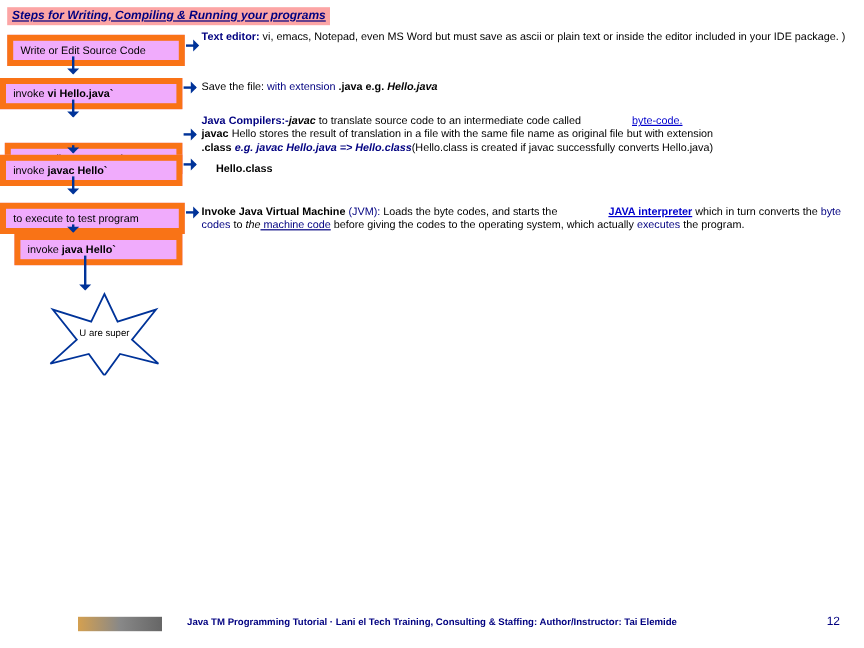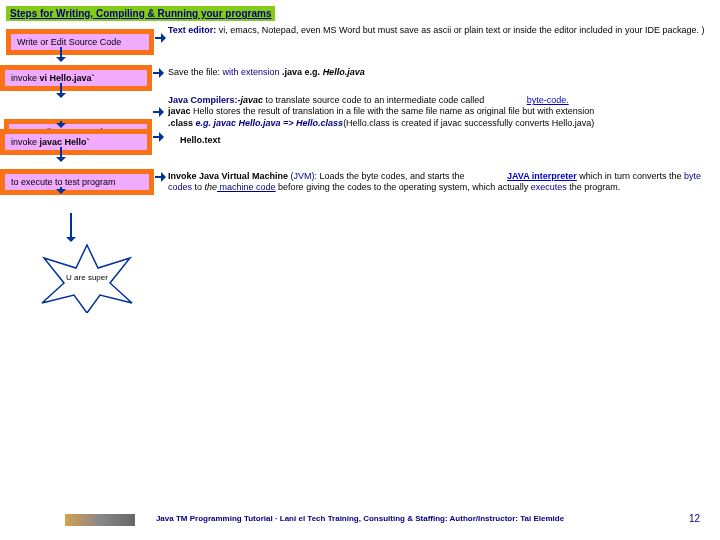--- a/index.html
+++ b/index.html
@@ -1,17 +1,17 @@
 <!DOCTYPE html>
 <html><head>
 <meta charset="utf-8">
 <style>
   * { margin: 0; padding: 0; box-sizing: border-box; }
   body { width: 720px; height: 540px; background: #fff; font-family: "Trebuchet MS", Arial, sans-serif; font-size: 9px; position: relative; }
-  .title-bar { background: #84cc16; color: #000080; font-weight: bold; font-size: 10px; padding: 2px 4px; text-decoration: underline; display: inline-block; margin: 6px 0 0 6px; }
+  .title-bar { background: #fca5a5; color: #000080; font-weight: bold; font-size: 10px; padding: 2px 4px; text-decoration: underline; display: inline-block; margin: 6px 0 0 6px; font-style: italic; }
   .content { position: relative; padding: 4px 8px 0 8px; }
   .step-box { background: #f0abfc; border: 5px solid #f97316; padding: 3px 6px; font-size: 9px; width: 148px; position: absolute; }
   .desc { position: absolute; left: 168px; right: 10px; font-size: 9px; line-height: 1.25; }
   .arrow-down { position: absolute; width: 2px; height: 14px; background: #003399; }
   .arrow-down::after { content: ""; position: absolute; bottom: -6px; left: -4px; border: 5px solid transparent; border-top-color: #003399; }
   .arrow-right { position: absolute; height: 2px; width: 10px; background: #003399; }
   .arrow-right::after { content: ""; position: absolute; right: -6px; top: -4px; border: 5px solid transparent; border-left-color: #003399; }
   .star { position: absolute; font-size: 9px; text-align: center; }
   .star svg { display: block; }
   .star-label { position: absolute; top: 30px; left: 0; right: 0; font-size: 8px; }
@@ -56,28 +56,31 @@
 
   <div class="step-box" style="top:108px; left:0px; width:152px;">
     <span>invoke </span><b><span>javac Hello`</span></b>
   </div>
   <div class="arrow-right" style="top:115px; left:153px;"></div>
 
   <div class="desc" style="top:74px;">
     <b class="blue"><span>Java Compilers:-</span></b><span class="bi">javac</span><span> to translate source code to an intermediate code called </span><span class="bluelink">byte-code.</span><br>
     <b><span>javac</span></b><span> Hello stores the result of translation in a file with the same file name as original file but with extension </span><br>
     <b><span>.class</span></b><span class="bi blue">  e.g. javac Hello.java =&gt; Hello.class</span><span>(Hello.class is created if javac successfully converts Hello.java)</span>
-    <div style="margin:6px 0 0 12px;"><b><span>Hello.text</span></b></div>
+    <div style="margin:6px 0 0 12px;"><b><span>Hello.class</span></b></div>
   </div>
   <div class="arrow-down" style="top:126px; left:60px;"></div>
 
   <div class="step-box" style="top:148px; left:0px; width:154px;">to execute to test program</div>
   <div class="arrow-right" style="top:155px; left:155px;"></div>
   <div class="arrow-down" style="top:166px; left:60px; height:6px;"></div>
 
+  <div class="step-box" style="top:174px; left:12px; width:140px;">
+    <span>invoke </span><b><span>java Hello`</span></b>
+  </div>
 
   <div class="desc" style="top:150px;">
     <b><span>Invoke Java Virtual Machine </span></b><span class="blue">(JVM):</span><span> Loads the byte codes, and starts the </span><b class="bluelink"><span>JAVA interpreter</span></b><span> which in turn converts the </span><span class="blue">byte codes</span><span> to </span><i><span>the</span></i><span class="blue" style="text-decoration:underline;"> machine code</span><span> before giving the codes to the operating system, which actually </span><span class="blue">executes</span><span> the program.</span>
   </div>
 
   <div class="arrow-down" style="top:192px; left:70px; height:28px;"></div>
 
   <div class="star" style="top:222px; left:32px; width:110px; height:70px;">
     <svg width="110" height="70" viewBox="0 0 110 70">
       <polygon points="55,2 66,25 98,15 78,40 100,60 68,52 55,70 42,52 10,60 32,40 12,15 44,25" fill="#ffffff" stroke="#003399" stroke-width="1.5"></polygon>

